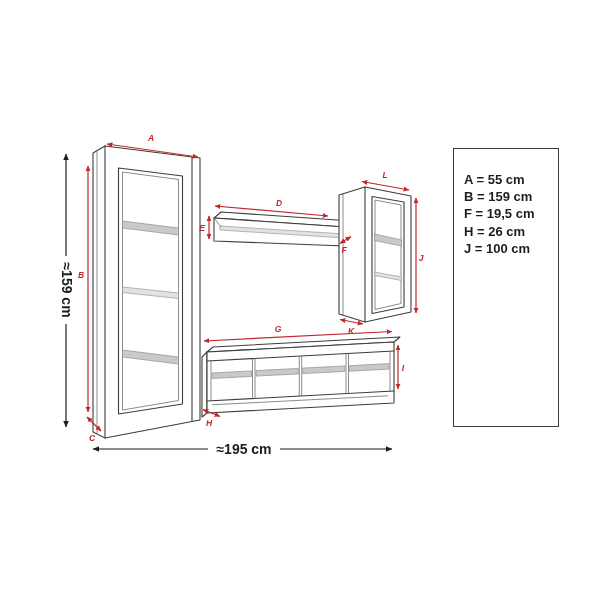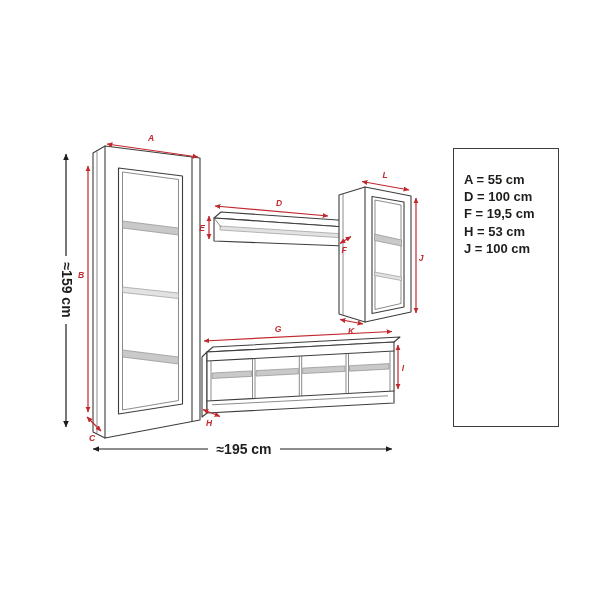--- a/index.html
+++ b/index.html
@@ -135,19 +135,19 @@
   </g>
   <g>
     <path class="overall" d="M208,449 L93,449" marker-end="url(#ba)"></path>
     <path class="overall" d="M280,449 L392,449" marker-end="url(#ba)"></path>
     <text class="overall-label" x="244" y="454">≈195 cm</text>
   </g>
 </svg>
 
   <div id="legend">
     <span class="row">A = 55 cm</span>
-    <span class="row">D = 100 cm</span>
+    <span class="row">B = 159 cm</span>
     <span class="row">F = 19,5 cm</span>
-    <span class="row">H = 53 cm</span>
+    <span class="row">H = 26 cm</span>
     <span class="row">J = 100 cm</span>
   </div>
 
 </div>
 
 </body></html>

